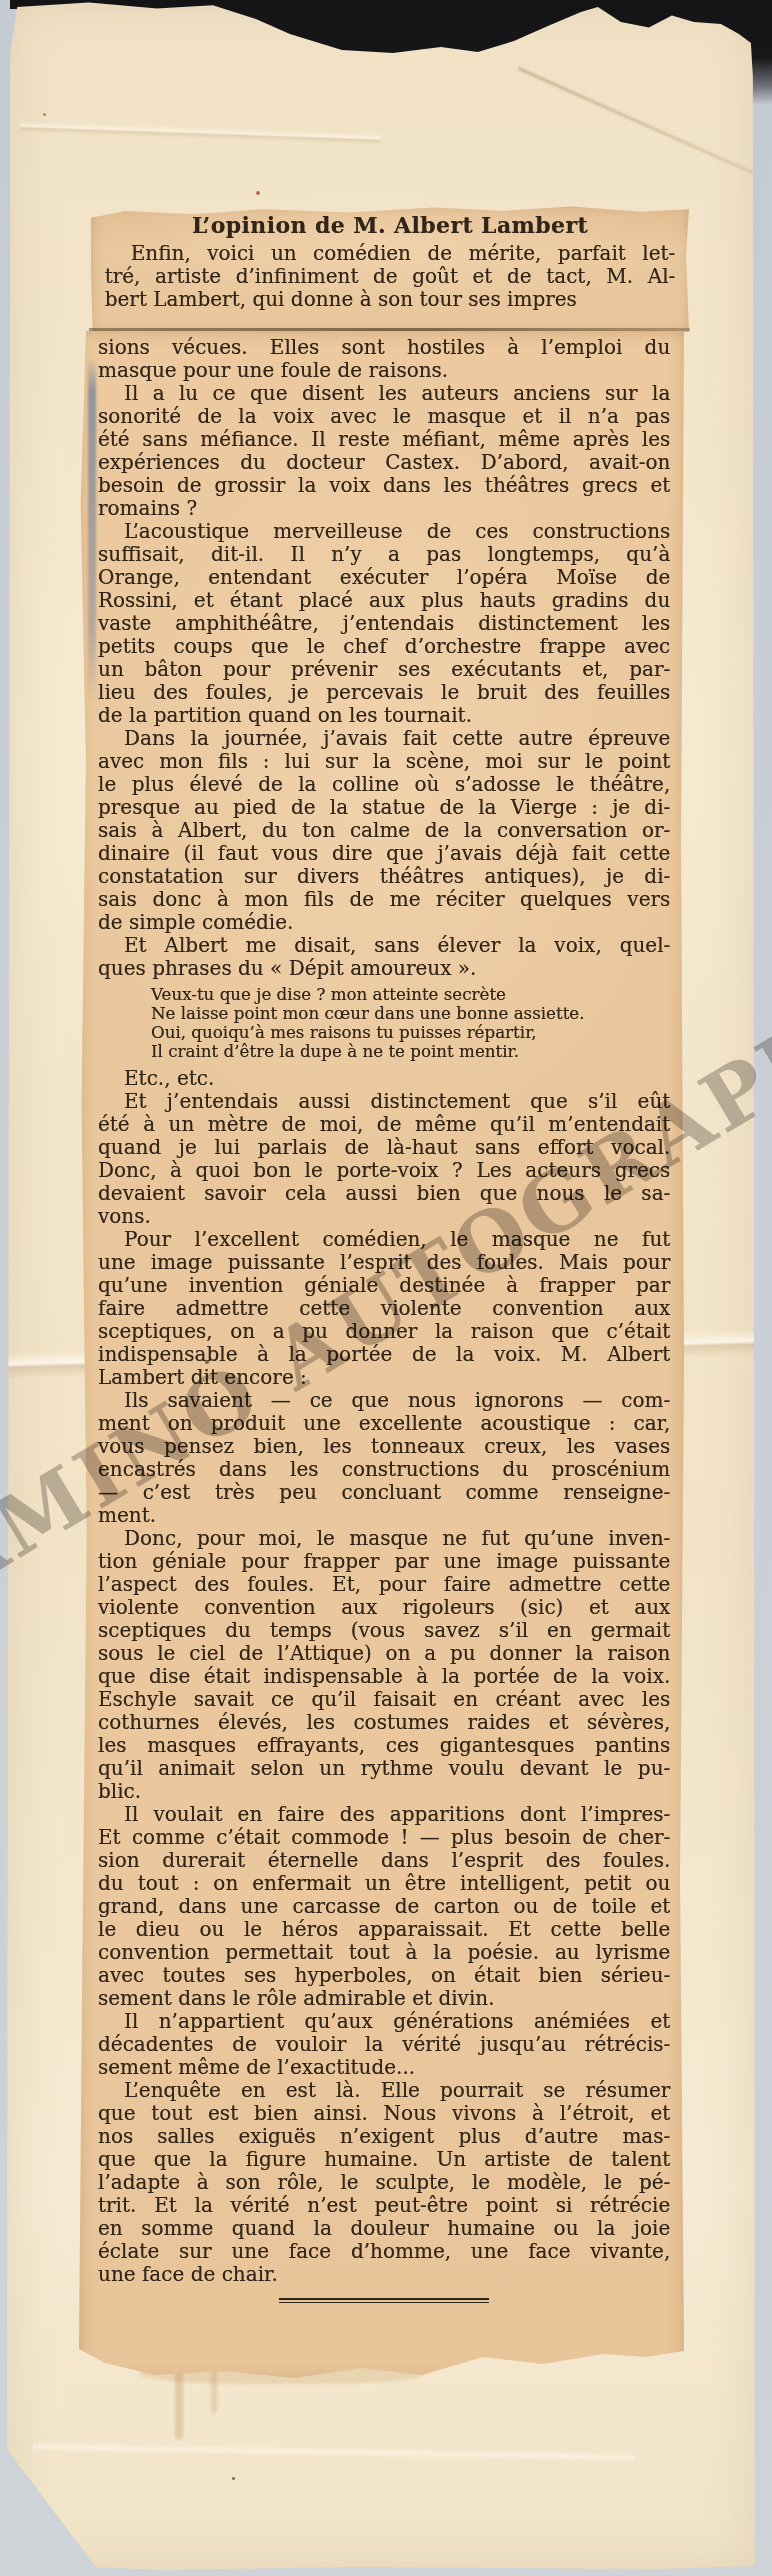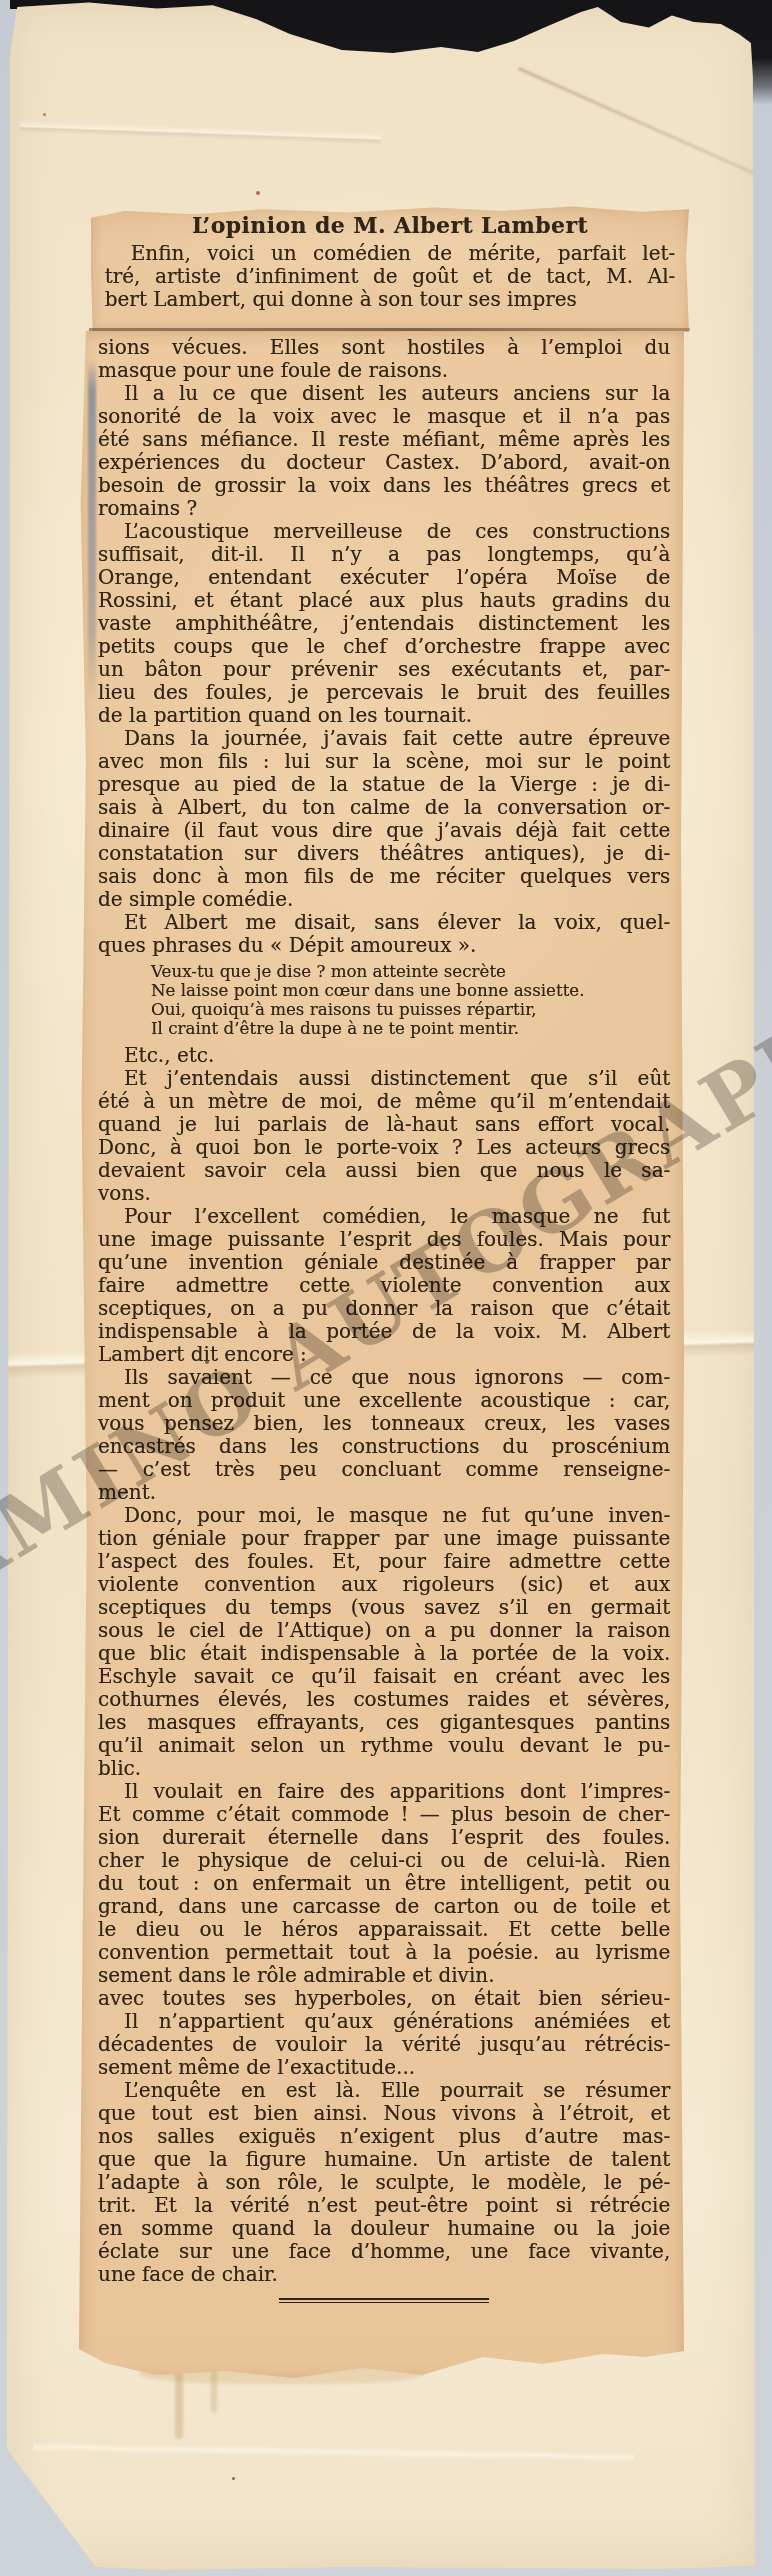--- a/index.html
+++ b/index.html
@@ -147,20 +147,21 @@
           <div class="line">Rossini, et étant placé aux plus hauts gradins du</div>
           <div class="line">vaste amphithéâtre, j’entendais distinctement les</div>
           <div class="line">petits coups que le chef d’orchestre frappe avec</div>
           <div class="line">un bâton pour prévenir ses exécutants et, par-</div>
           <div class="line">lieu des foules, je percevais le bruit des feuilles</div>
           <div class="line last">de la partition quand on les tournait.</div>
         </div>
         <div class="blk para">
           <div class="line first">Dans la journée, j’avais fait cette autre épreuve</div>
           <div class="line">avec mon fils : lui sur la scène, moi sur le point</div>
+          <div class="line">le plus élevé de la colline où s’adosse le théâtre,</div>
           <div class="line">presque au pied de la statue de la Vierge : je di-</div>
           <div class="line">sais à Albert, du ton calme de la conversation or-</div>
           <div class="line">dinaire (il faut vous dire que j’avais déjà fait cette</div>
           <div class="line">constatation sur divers théâtres antiques), je di-</div>
           <div class="line">sais donc à mon fils de me réciter quelques vers</div>
           <div class="line last">de simple comédie.</div>
         </div>
         <div class="blk para">
           <div class="line first">Et Albert me disait, sans élever la voix, quel-</div>
           <div class="line last">ques phrases du « Dépit amoureux ».</div>
@@ -199,38 +200,37 @@
           <div class="line">— c’est très peu concluant comme renseigne-</div>
           <div class="line last">ment.</div>
         </div>
         <div class="blk para">
           <div class="line first">Donc, pour moi, le masque ne fut qu’une inven-</div>
           <div class="line">tion géniale pour frapper par une image puissante</div>
           <div class="line">l’aspect des foules. Et, pour faire admettre cette</div>
           <div class="line">violente convention aux rigoleurs (sic) et aux</div>
           <div class="line">sceptiques du temps (vous savez s’il en germait</div>
           <div class="line">sous le ciel de l’Attique) on a pu donner la raison</div>
-          <div class="line">que blic était indispensable à la portée de la voix.</div>
+          <div class="line">que dise était indispensable à la portée de la voix.</div>
           <div class="line">Eschyle savait ce qu’il faisait en créant avec les</div>
           <div class="line">cothurnes élevés, les costumes raides et sévères,</div>
           <div class="line">les masques effrayants, ces gigantesques pantins</div>
           <div class="line">qu’il animait selon un rythme voulu devant le pu-</div>
           <div class="line last">blic.</div>
         </div>
         <div class="blk para">
           <div class="line first">Il voulait en faire des apparitions dont l’impres-</div>
           <div class="line">Et comme c’était commode ! — plus besoin de cher-</div>
           <div class="line">sion durerait éternelle dans l’esprit des foules.</div>
-          <div class="line">cher le physique de celui-ci ou de celui-là. Rien</div>
           <div class="line">du tout : on enfermait un être intelligent, petit ou</div>
           <div class="line">grand, dans une carcasse de carton ou de toile et</div>
           <div class="line">le dieu ou le héros apparaissait. Et cette belle</div>
           <div class="line">convention permettait tout à la poésie. au lyrisme</div>
+          <div class="line">avec toutes ses hyperboles, on était bien sérieu-</div>
           <div class="line last">sement dans le rôle admirable et divin.</div>
-          <div class="line">avec toutes ses hyperboles, on était bien sérieu-</div>
         </div>
         <div class="blk para">
           <div class="line first">Il n’appartient qu’aux générations anémiées et</div>
           <div class="line">décadentes de vouloir la vérité jusqu’au rétrécis-</div>
           <div class="line last">sement même de l’exactitude...</div>
         </div>
         <div class="blk para">
           <div class="line first">L’enquête en est là. Elle pourrait se résumer</div>
           <div class="line">que tout est bien ainsi. Nous vivons à l’étroit, et</div>
           <div class="line">nos salles exiguës n’exigent plus d’autre mas-</div>

